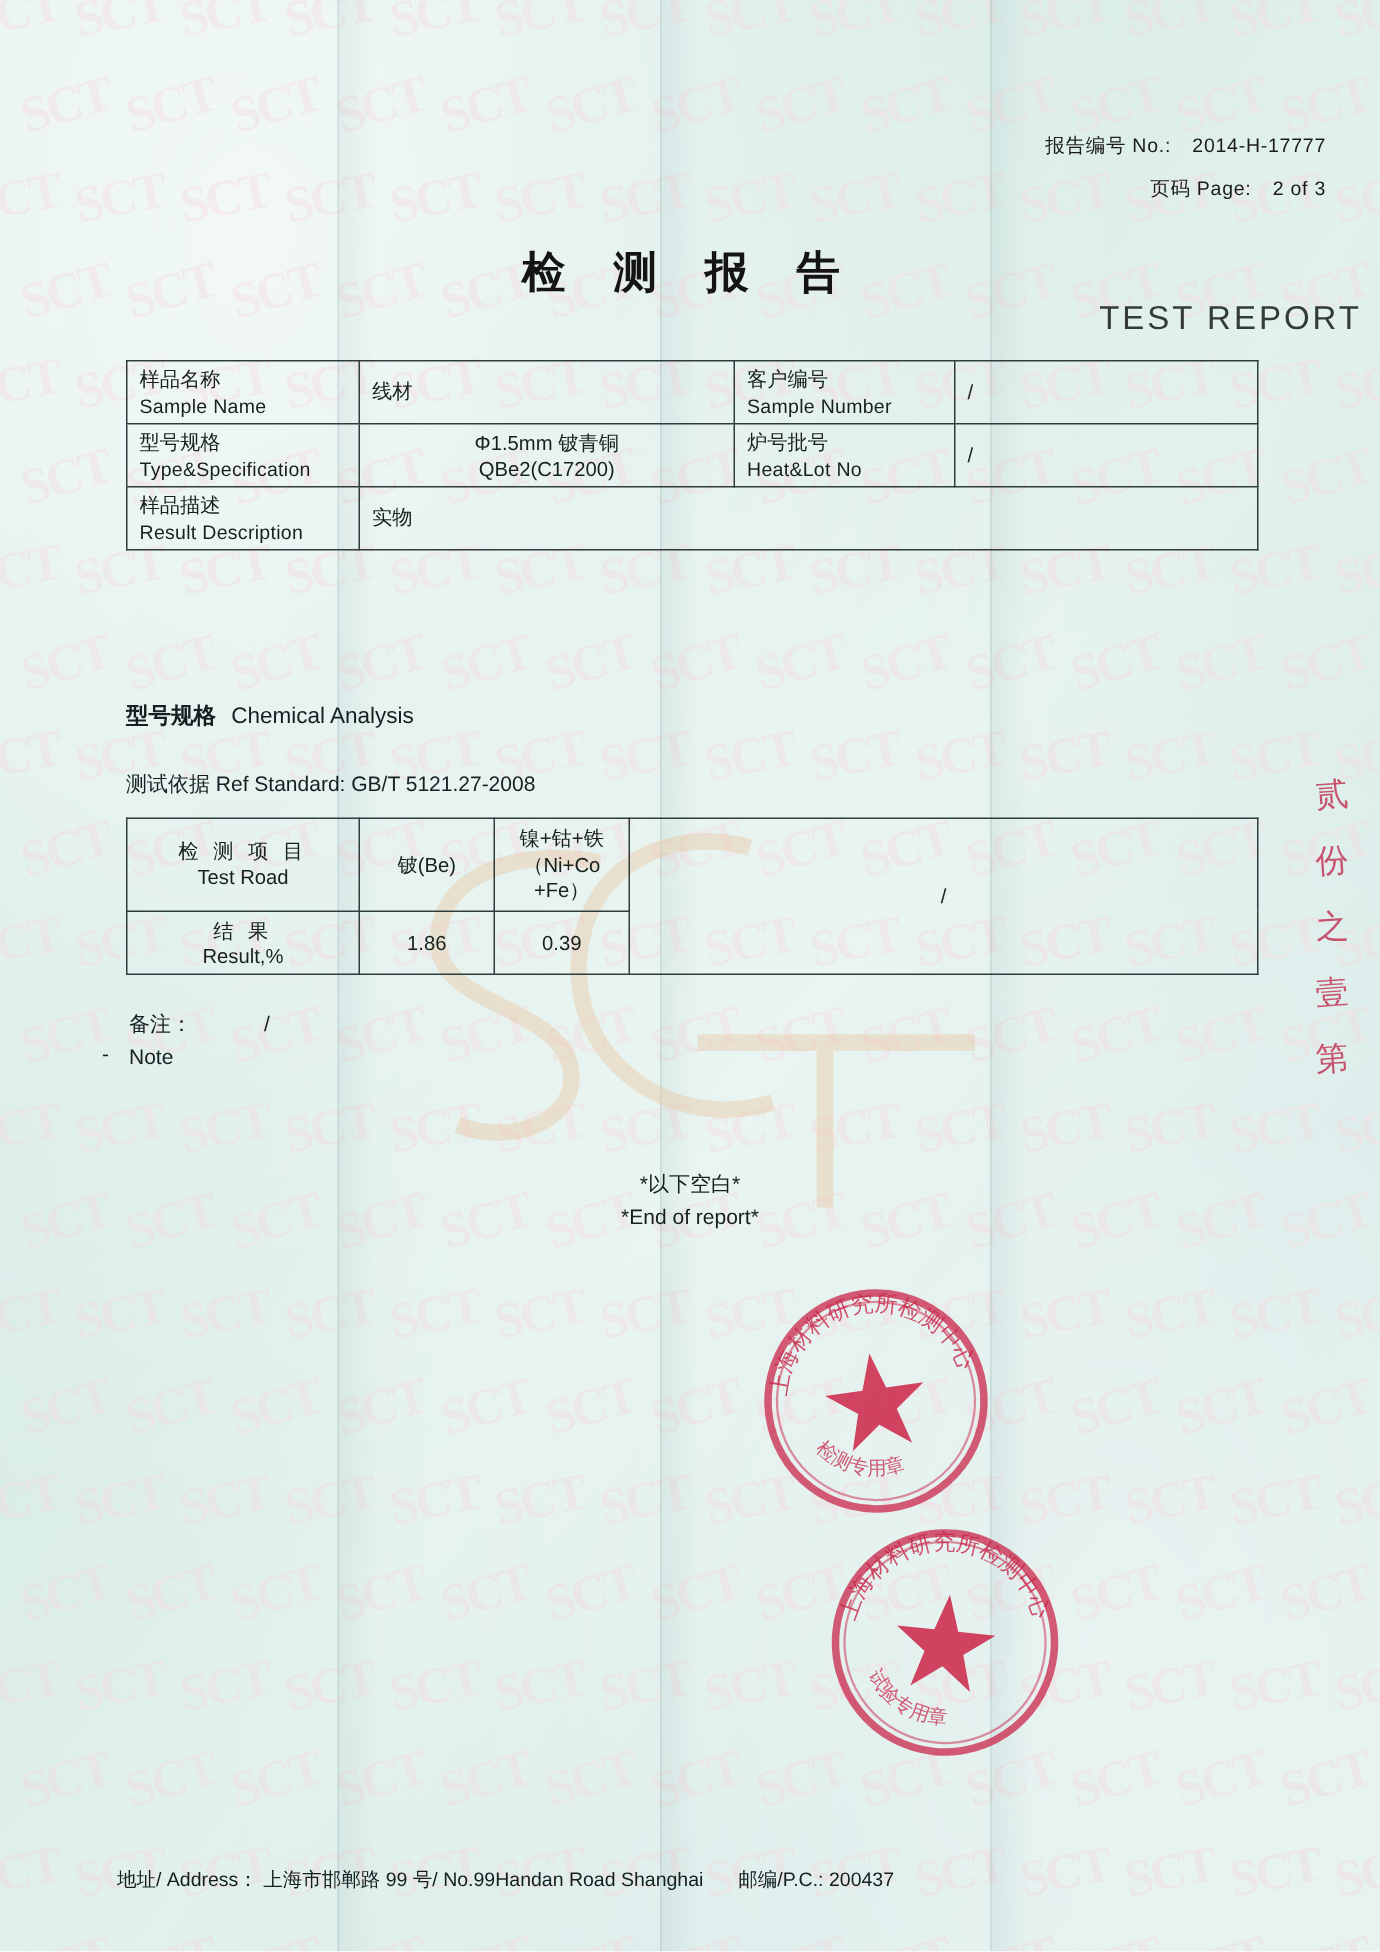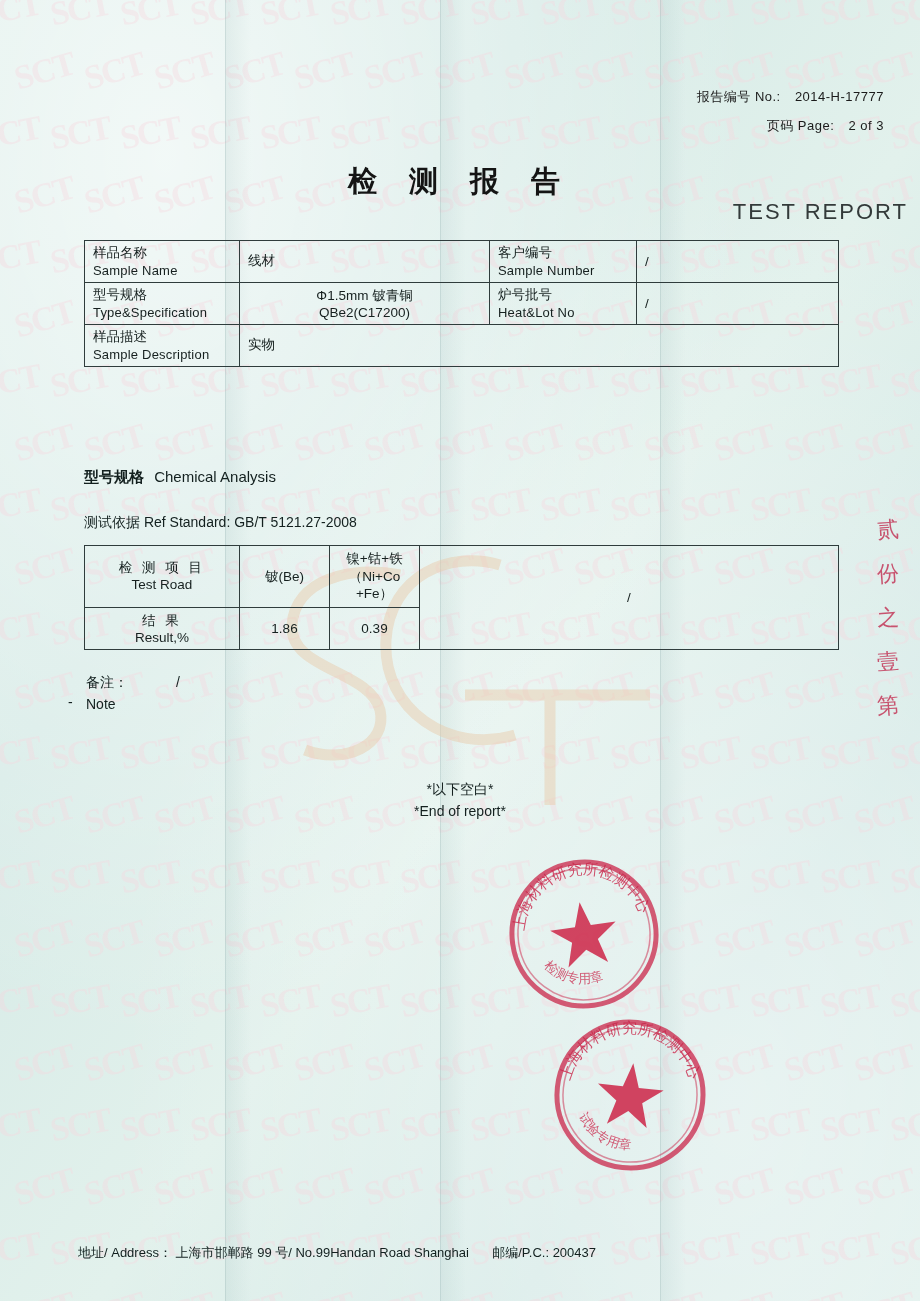--- a/index.html
+++ b/index.html
@@ -605,21 +605,21 @@
         </td>
         <td class="lbl2">
           <span class="cn">炉号批号</span>
           <span class="en">Heat&amp;Lot No</span>
         </td>
         <td class="val-cell">/</td>
       </tr>
       <tr>
         <td class="lbl2">
           <span class="cn">样品描述</span>
-          <span class="en">Sample Description</span>
+          <span class="en">Result Description</span>
         </td>
         <td class="val-cell" colspan="3">实物</td>
       </tr>
     </tbody>
   </table>
 
   <div class="sect-title">
     <span>型号规格</span>
     <span class="en">Chemical Analysis</span>
   </div>

